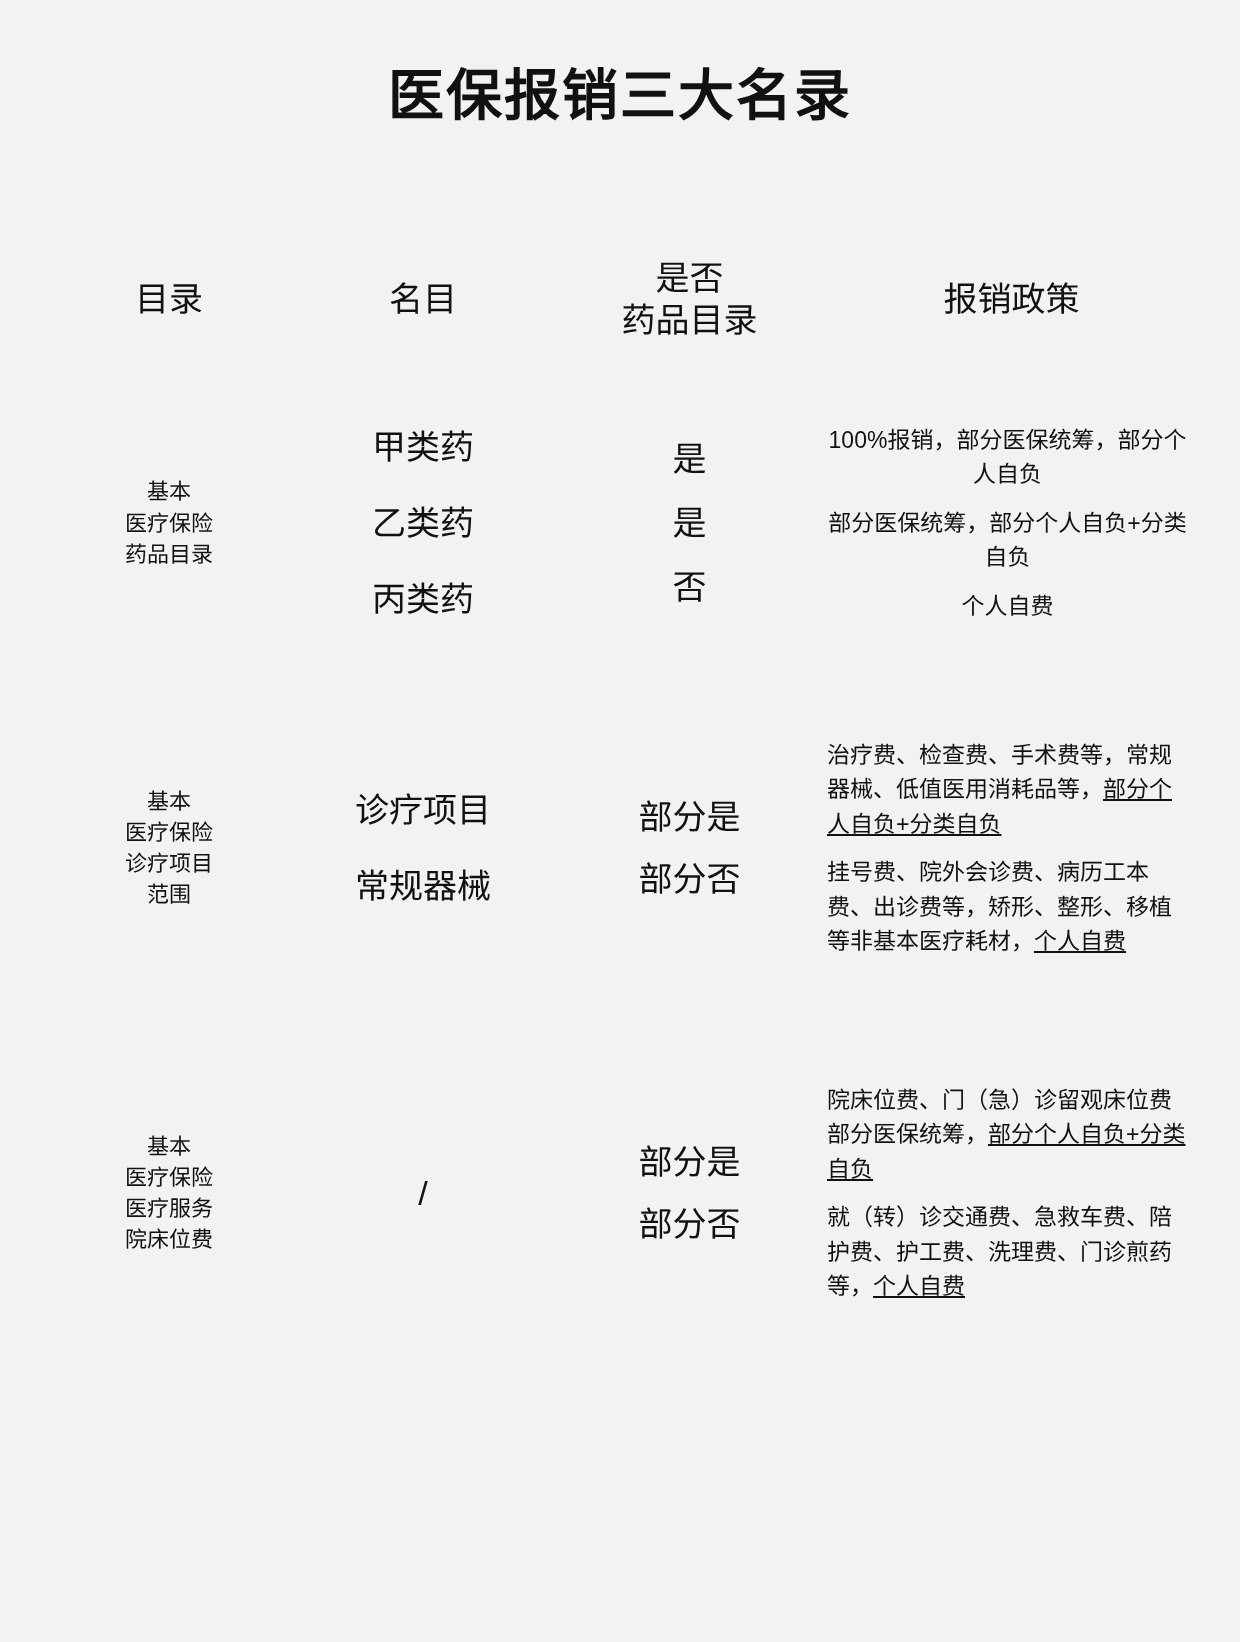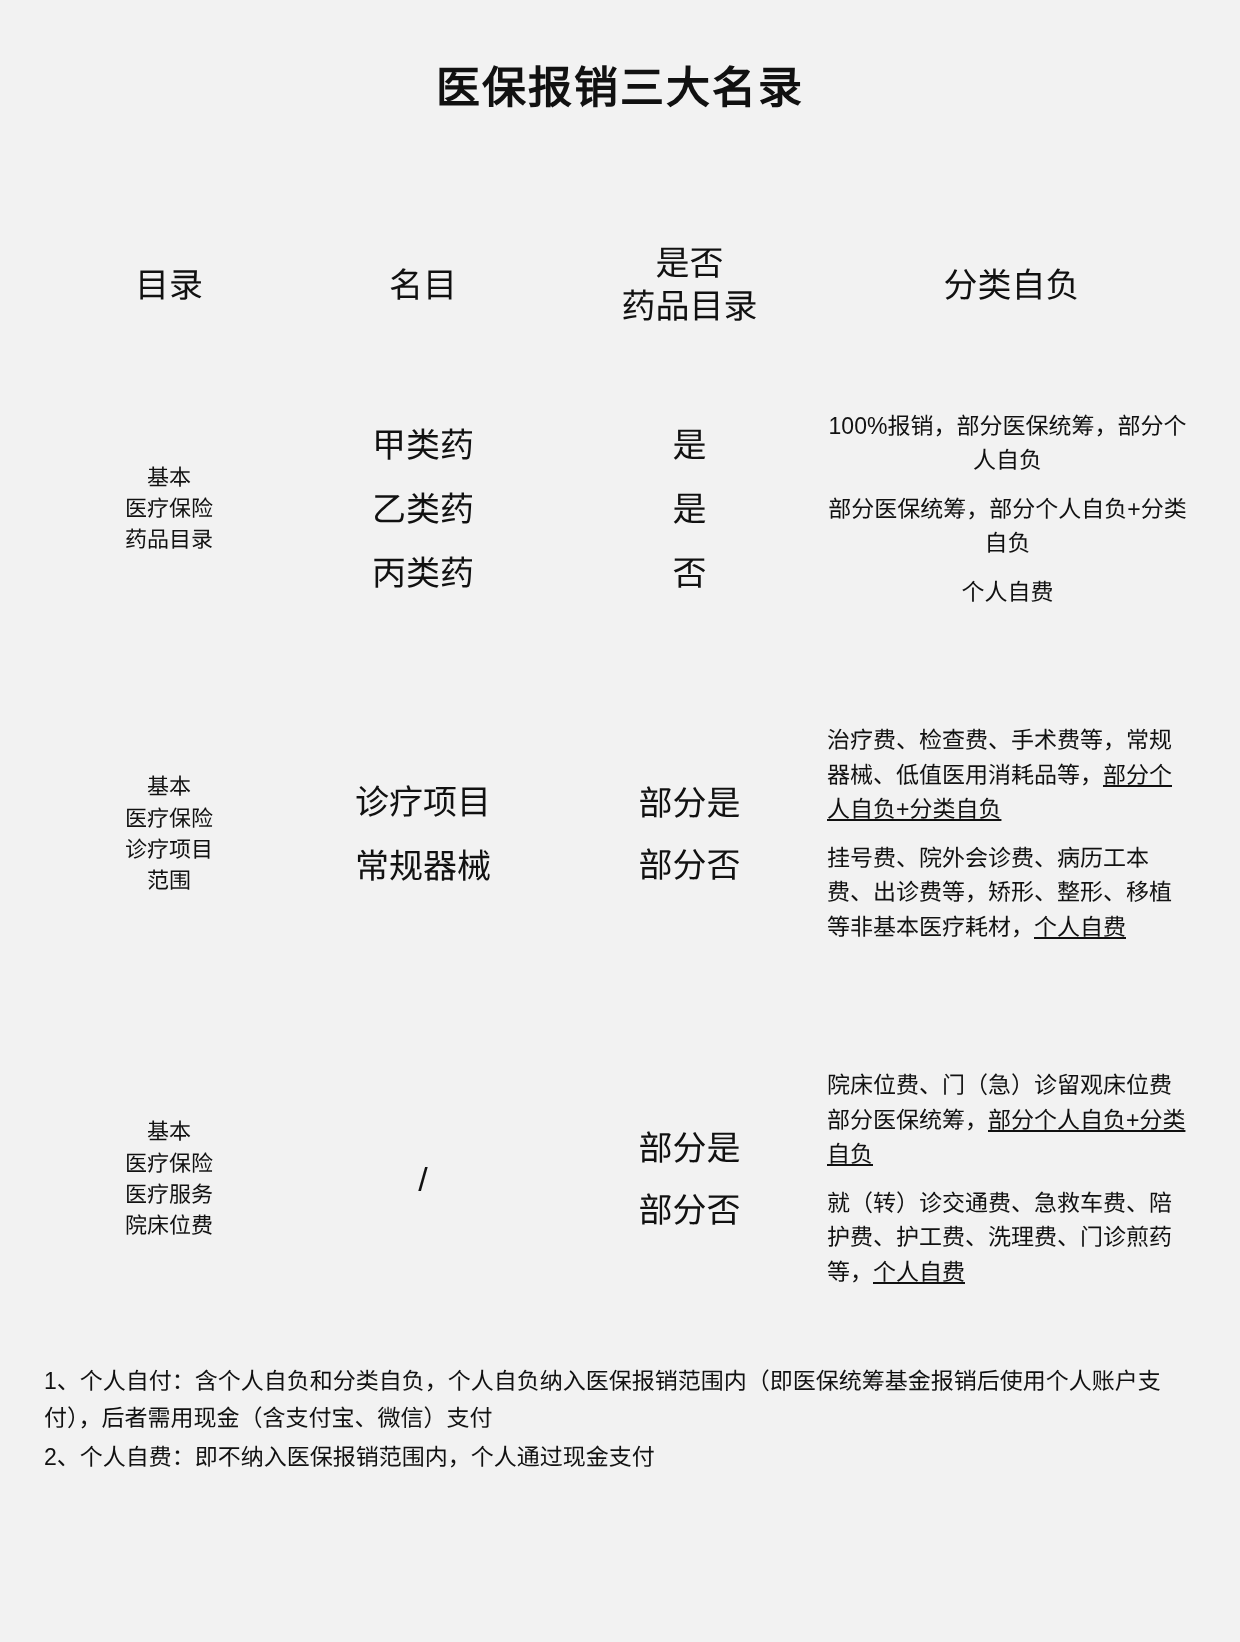--- a/index.html
+++ b/index.html
@@ -19,21 +19,21 @@
   .page {
     width: 1240px;
     height: 1642px;
     box-sizing: border-box;
     padding: 0 44px;
     position: relative;
   }
 
   .doc-title {
     text-align: center;
-    font-size: 44px;
+    font-size: 56px;
     font-weight: bold;
     letter-spacing: 2px;
     margin: 62px 0 0 0;
     line-height: 1.2;
     color: #111;
   }
 
   table.main {
     border-collapse: collapse;
     width: 1152px;
@@ -72,21 +72,21 @@
     padding: 14px 6px;
   }
 
   td.items {
     text-align: center;
     font-size: 34px;
     line-height: 1.0;
     color: #111;
     padding: 14px 6px;
   }
-  td.items .it { margin: 30px 0; }
+  td.items .it { margin: 42px 0; }
 
   td.yn {
     text-align: center;
     font-size: 34px;
     line-height: 1.0;
     color: #111;
     padding: 14px 6px;
   }
   td.yn .it { margin: 30px 0; }
   td.yn.stack .it { margin: 28px 0; }
@@ -137,21 +137,21 @@
           <span>目录</span>
         </th>
         <th class="hcell hr-top vsep">
           <span>名目</span>
         </th>
         <th class="hcell hr-top vsep">
           <div>是否</div>
           <div>药品目录</div>
         </th>
         <th class="hcell hr-top">
-          <span>分类自负</span>
+          <span>报销政策</span>
         </th>
       </tr>
     </thead>
 
     <tbody>
 
       <tr class="r-drug">
         <td class="cat hr-thin vsep">
           <div>基本</div>
           <div>医疗保险</div>
@@ -210,18 +210,14 @@
           <div class="it">部分否</div>
         </td>
         <td class="policy hr-thin hr-bot">
           <p><span>院床位费、门（急）诊留观床位费部分医保统筹，</span><span class="u">部分个人自负+分类自负</span></p>
           <p><span>就（转）诊交通费、急救车费、陪护费、护工费、洗理费、门诊煎药等，</span><span class="u">个人自费</span></p>
         </td>
       </tr>
     </tbody>
   </table>
 
-  <div class="footnotes">
-    <div>1、个人自付：含个人自负和分类自负，个人自负纳入医保报销范围内（即医保统筹基金报销后使用个人账户支付），后者需用现金（含支付宝、微信）支付</div>
-    <div>2、个人自费：即不纳入医保报销范围内，个人通过现金支付</div>
-  </div>
 
 </div>
 
 </body></html>

